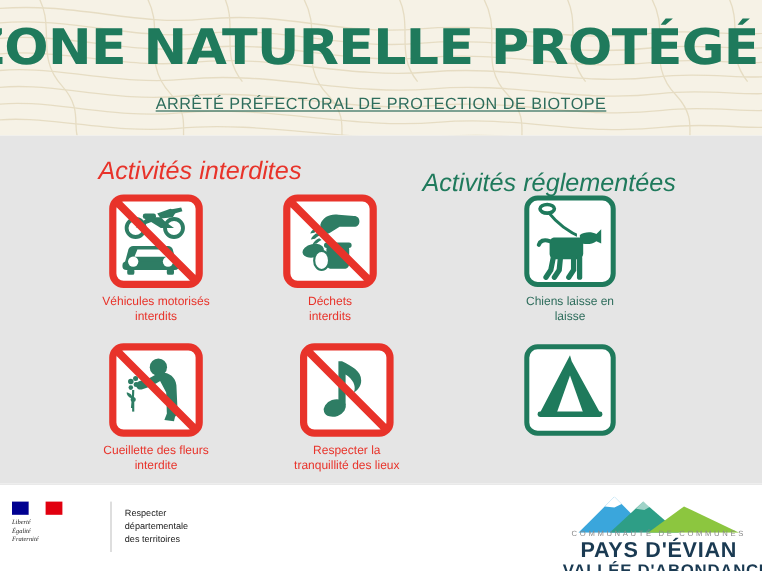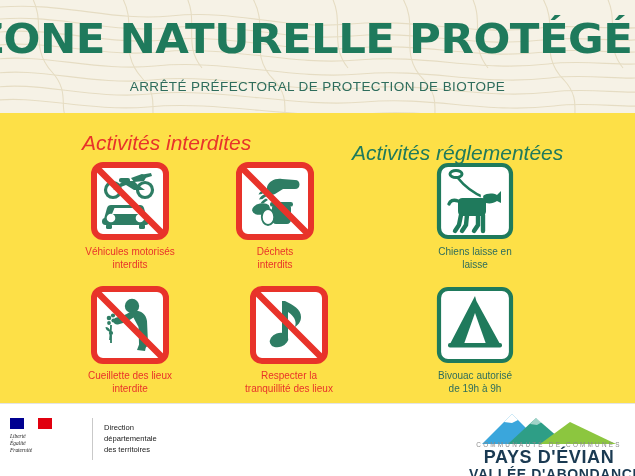--- a/index.html
+++ b/index.html
@@ -52,29 +52,30 @@
     transform: scaleX(1.06);
     white-space: nowrap;
   }
   .subtitle {
     font-family: "Liberation Sans", sans-serif;
     font-size: 13.5px;
     color: #2e6d5c;
     letter-spacing: 0.4px;
     margin-top: 19px;
     white-space: nowrap;
+    text-decoration: underline;
   }
 
   
   .body-area {
     position: absolute;
     left: 0; top: 113px;
     width: 635px;
     height: 290px;
-    background: #fde047;
+    background: #e5e5e5;
   }
 
   .col-heading {
     position: absolute;
     font-family: "Liberation Sans", sans-serif;
     font-style: italic;
     font-size: 21px;
     font-weight: normal;
     white-space: nowrap;
   }
@@ -311,21 +312,21 @@
           <circle cx="19" cy="38" r="1.9"></circle>
           <path d="M21 40 C21 45 20.5 50 20 55" stroke="#2e7d64" stroke-width="1.8" fill="none"></path>
           <path d="M20 47 C17 46 15.5 44 15.5 42 C18 42 20 44 20.5 46.5 Z"></path>
 
           <path d="M21 50 L21 58" stroke="#2e7d64" stroke-width="1.8"></path>
           <circle cx="21" cy="48" r="2.1"></circle>
         </g>
         <line x1="8" y1="8" x2="72" y2="72" stroke="#e8332a" stroke-width="6.5" stroke-linecap="round"></line>
       </svg>
     </div>
-    <div class="cap red">Cueillette des lieux
+    <div class="cap red">Cueillette des fleurs
 interdite</div>
   </div>
 
   <div class="tile t-quiet">
     <div class="pic">
       <svg viewBox="0 0 80 80" width="80" height="80">
         <rect x="4" y="4" width="72" height="72" rx="9" ry="9" fill="#fff" stroke="#e8332a" stroke-width="6"></rect>
         <g fill="#2e7d64">
           <path d="M36 16 C44 20 52 24 52 32 C52 37 49 40 46 42 C48 36 45 31 39 27 L39 53 L33 53 L33 16 Z"></path>
           <ellipse cx="30" cy="55" rx="9.5" ry="7" transform="rotate(-20 30 55)"></ellipse>
@@ -370,42 +371,40 @@
     <div class="pic">
       <svg viewBox="0 0 80 80" width="80" height="80">
         <rect x="4" y="4" width="72" height="72" rx="9" ry="9" fill="#fff" stroke="#1f7a5c" stroke-width="4.2"></rect>
         <g fill="#1f7a5c">
           <path d="M40 11 L41.4 16 L65 59 L15 59 Z"></path>
           <path d="M40 28 L51 59 L29 59 Z" fill="#fff"></path>
           <rect x="13" y="58" width="54" height="4.4" rx="2"></rect>
         </g>
       </svg>
     </div>
-    <div class="cap green">Bivouac autorisé
-de 19h à 9h</div>
   </div>
 
 </div>
 
 <div class="footer">
 
   <div class="marianne">
     <div class="flag">
       <i class="b"></i>
         <i class="w"></i>
         <i class="r"></i>
     </div>
     <div class="devise">Liberté
 Égalité
 Fraternité</div>
   </div>
 
   <div class="foot-divider"></div>
 
-  <div class="direction">Direction
+  <div class="direction">Respecter
 départementale
 des territoires</div>
 
   <div class="cc-logo">
     <svg width="150" height="34" viewBox="0 0 150 34">
       <path d="M8 34 L38 4 L60 26 L52 34 Z" fill="#3aa6dc"></path>
       <path d="M34 34 L62 8 L92 34 Z" fill="#2e9e86"></path>
       <path d="M66 34 L96 12 L142 34 Z" fill="#8cc63f"></path>
       <path d="M38 4 L30 12 L38 13 L44 10 Z" fill="#ffffff"></path>
       <path d="M62 8 L56 14 L63 15 L68 12 Z" fill="#ffffff" opacity="0.55"></path>

